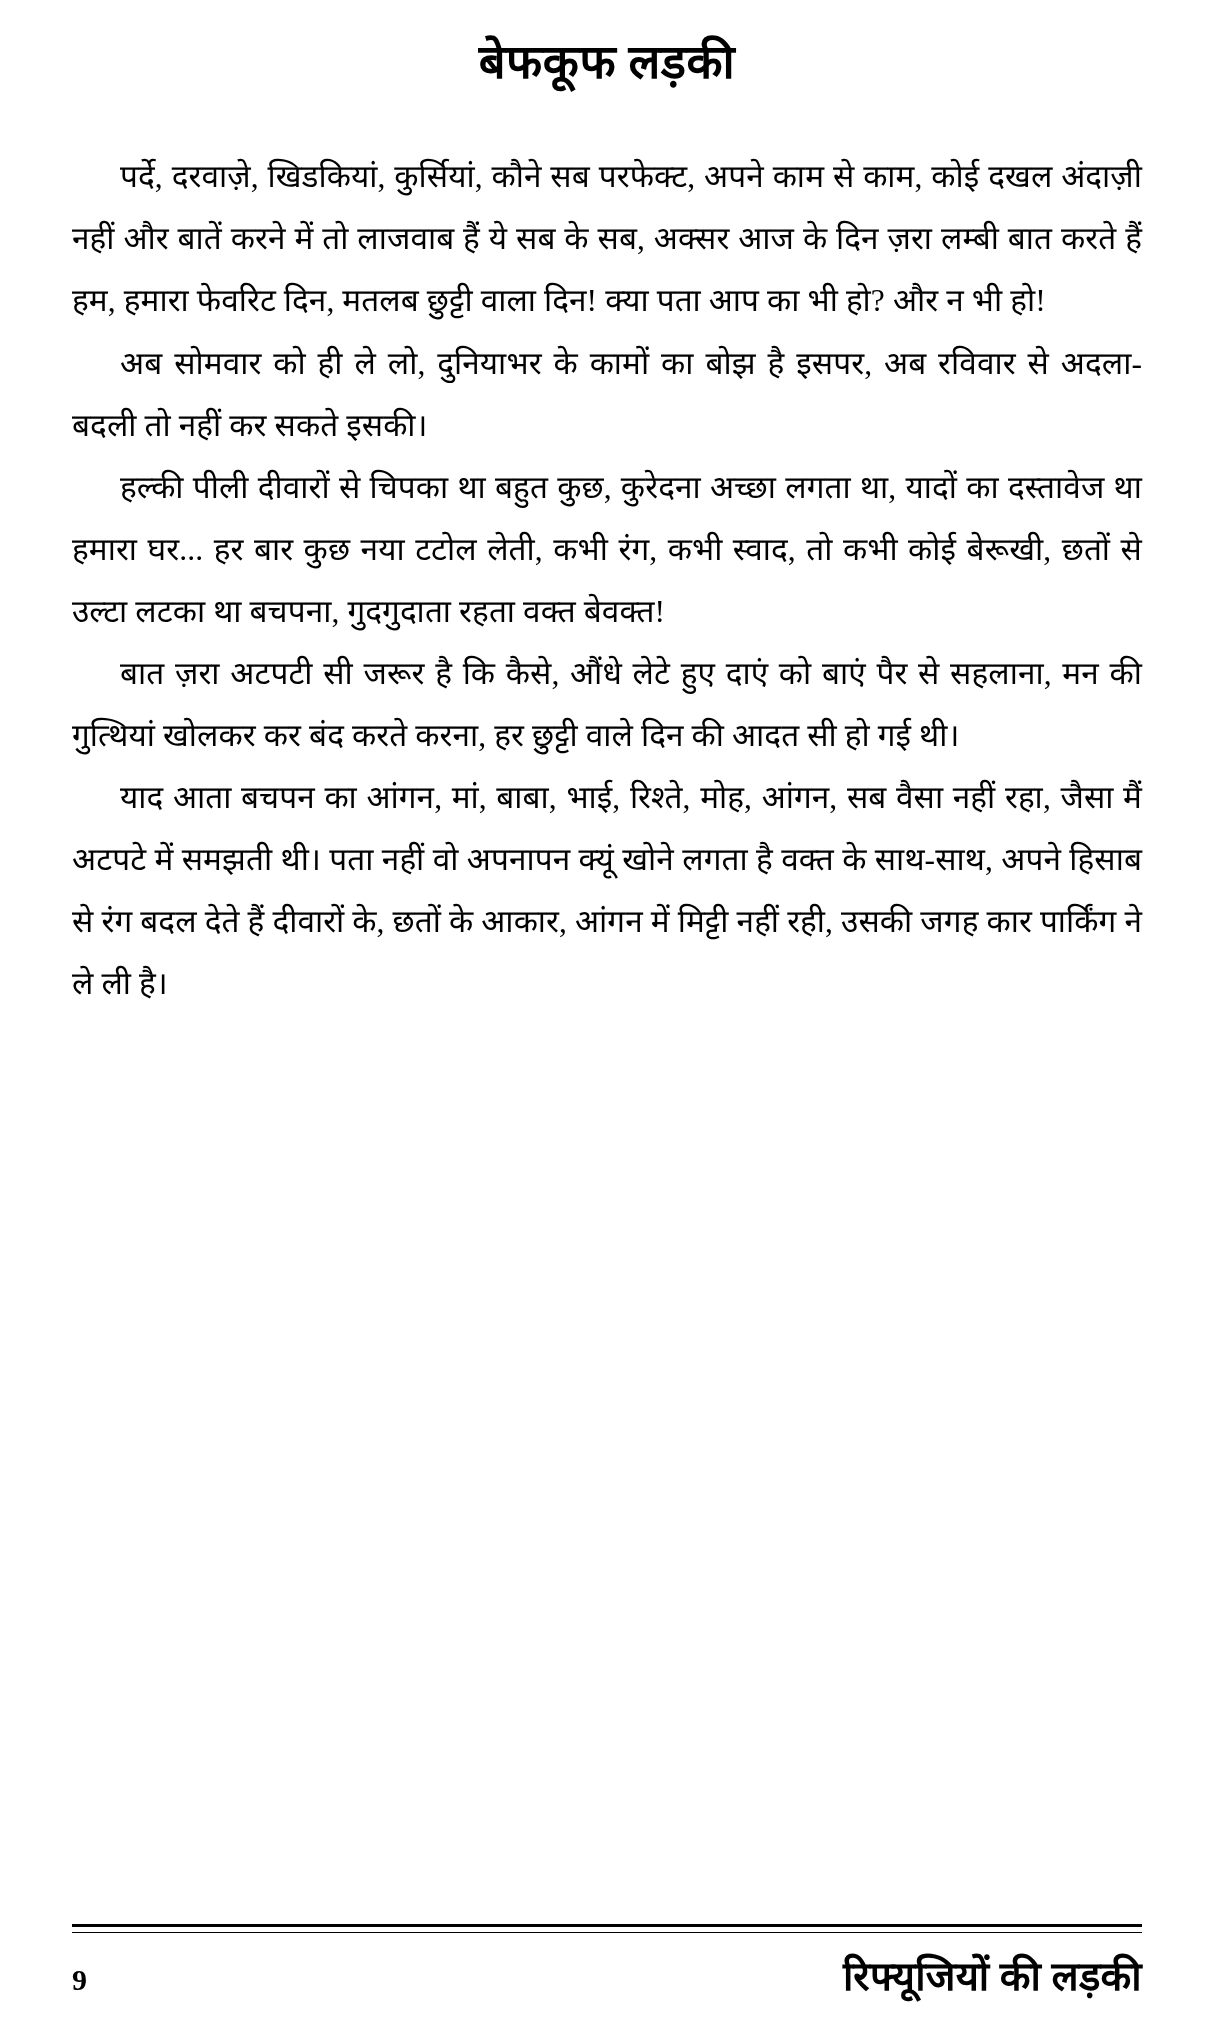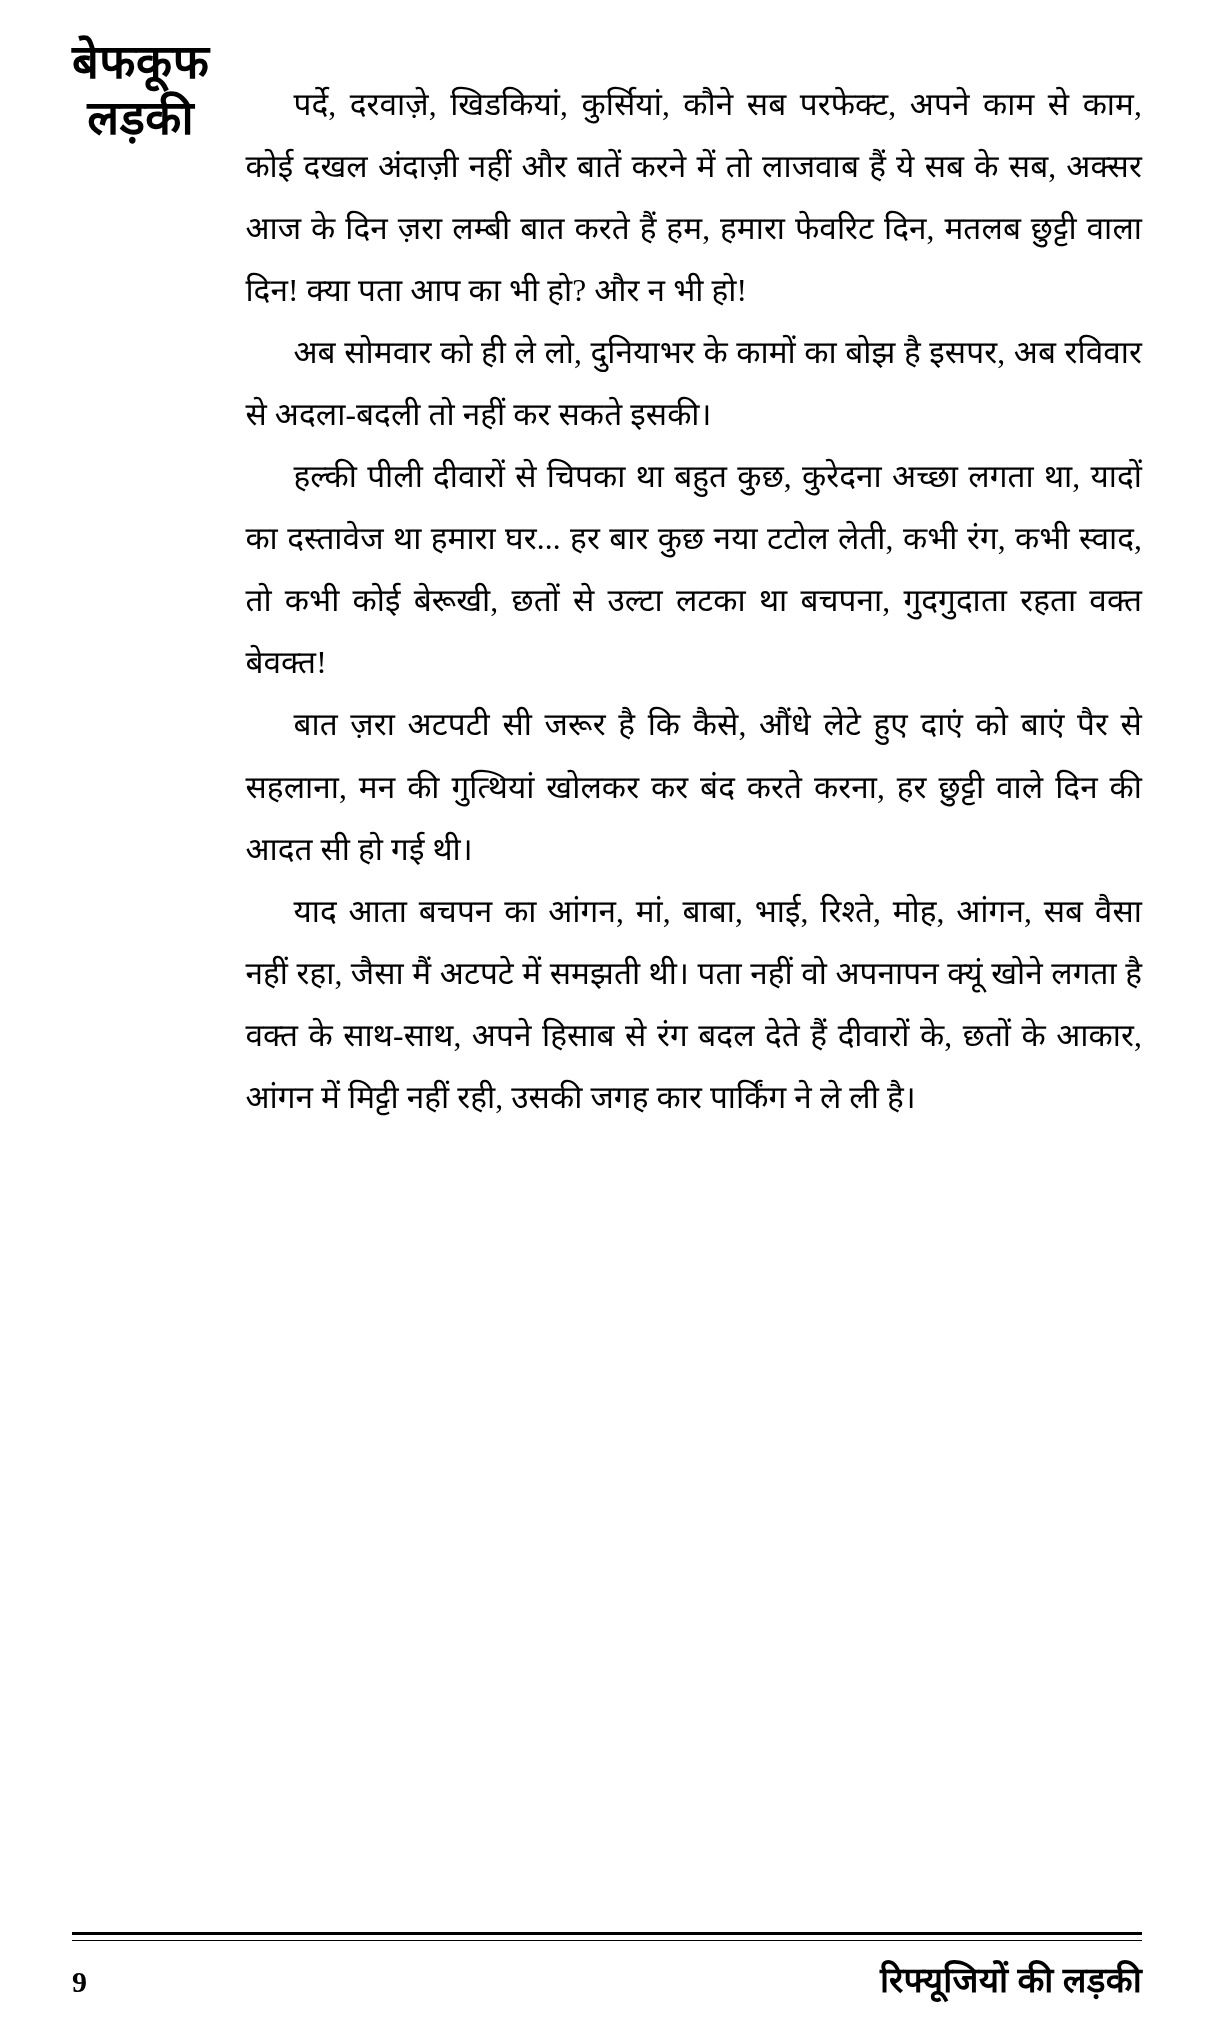--- a/index.html
+++ b/index.html
@@ -14,40 +14,39 @@
     color: #000000;
     position: relative;
     overflow: hidden;
   }
   .page {
     box-sizing: border-box;
     width: 1214px;
     height: 2040px;
     padding: 18px 72px 0 72px;
     display: flex;
-    flex-direction: row;
+    flex-direction: column;
     position: relative;
   }
   .chapter-title {
     text-align: center;
     font-size: 47px;
     font-weight: bold;
     letter-spacing: 0.5px;
     line-height: 1.2;
     margin: 16px 0 0 0;
     font-family: "Liberation Serif", "DejaVu Serif", serif;
   }
   .body-text {
     margin-top: 56px;
     font-size: 31.5px;
     line-height: 1.97;
     text-align: justify;
     text-justify: inter-word;
     letter-spacing: 0.1px;
-    margin-left: 36px;
   }
   .body-text p {
     margin: 0;
     text-indent: 48px;
   }
   .body-text p.first {
     text-indent: 48px;
   }
   .footer {
     position: absolute;
@@ -68,21 +67,21 @@
   .footer-row {
     display: flex;
     align-items: baseline;
     justify-content: space-between;
   }
   .page-number {
     font-size: 30px;
     font-weight: bold;
   }
   .book-title {
-    font-size: 35px;
+    font-size: 40px;
     font-weight: bold;
     letter-spacing: 0.3px;
   }
 </style>
 </head>
 <body>
 
 <div class="page">
 
   <h1 class="chapter-title">बेफकूफ लड़की</h1>

